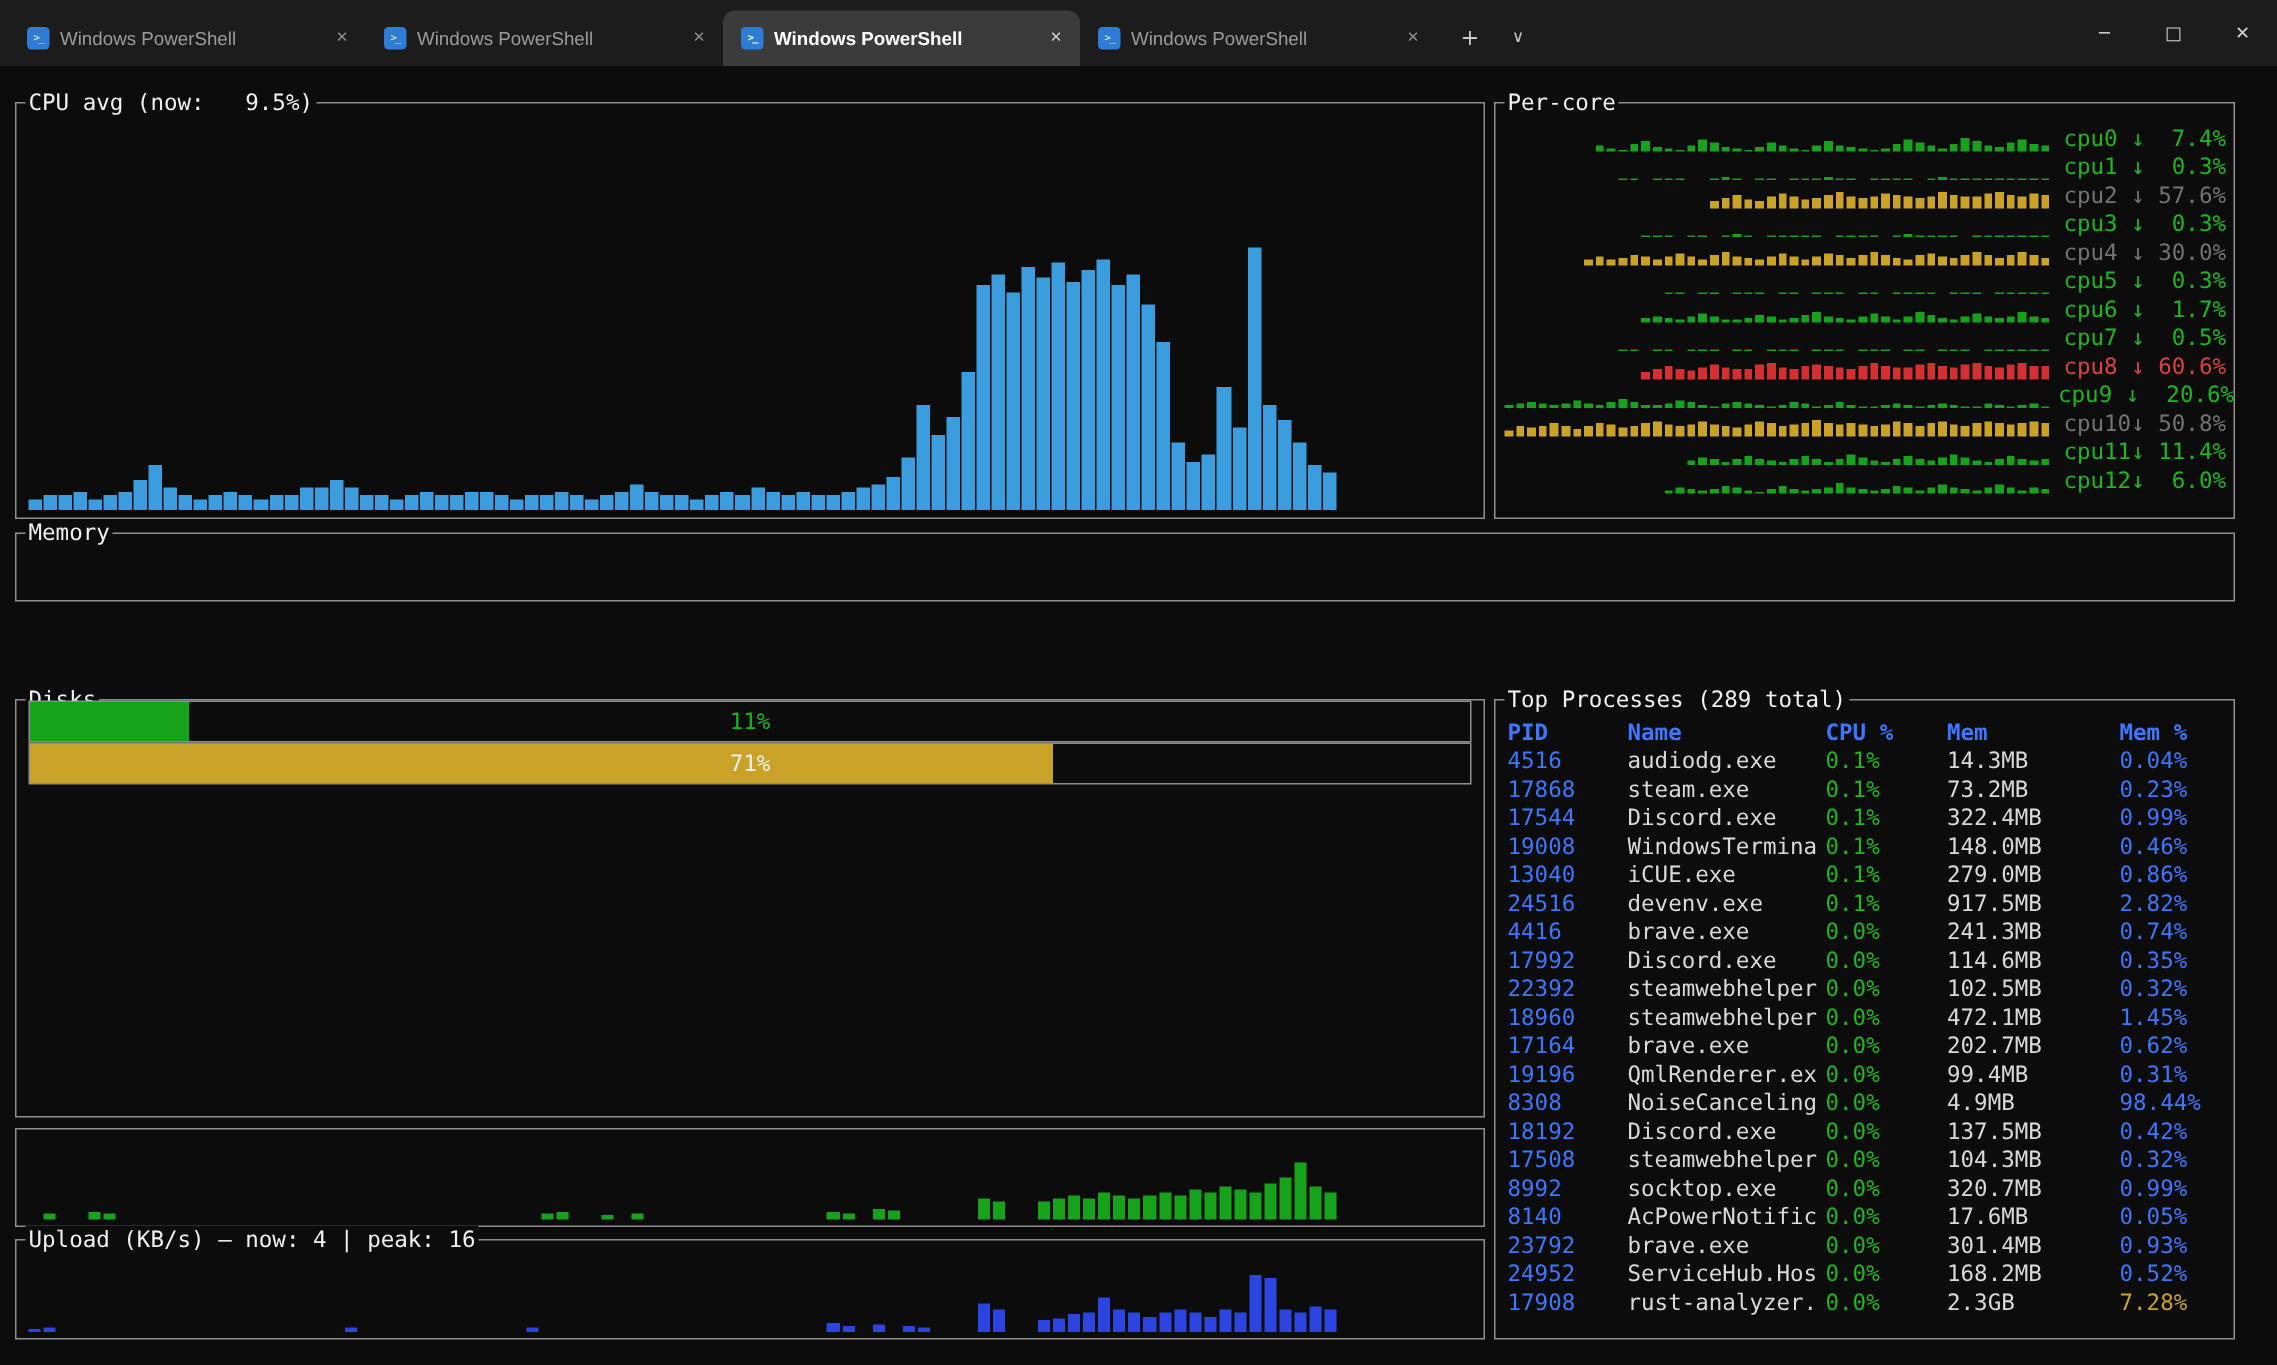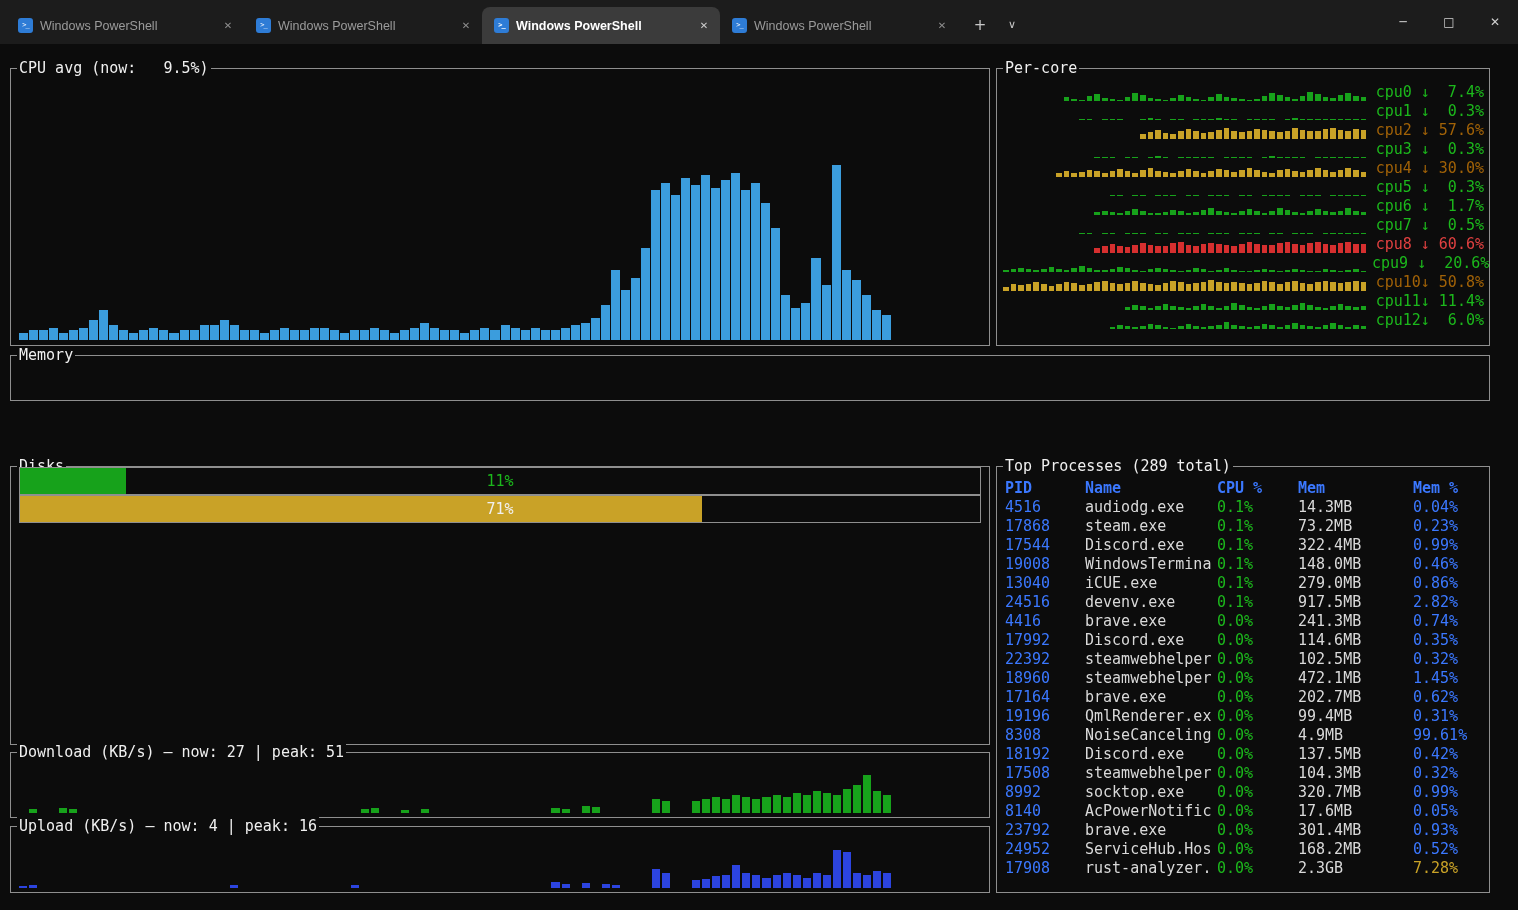--- a/index.html
+++ b/index.html
@@ -89,21 +89,21 @@
   .col-memp{color:#3b78ff;}
   .col-memp.c-yellow{color:#c9a227;}
 
   
   .bg-blue{background:#3b9ddd;}
   .bg-green{background:#17a21b;}
   .bg-yellow{background:#c9a227;}
   .bg-red{background:#d62f2f;}
   .bg-bblue{background:#2c44e0;}
   .c-green{color:#1cb81c;}
-  .c-yellow{color:#a16207;}
+  .c-yellow{color:#737373;}
   .c-red{color:#e04040;}
   .c-white{color:#f0f0f0;}
 </style>
 </head>
 <body>
 
 <div class="window">
 
   <div class="titlebar">
     <div class="tabs" id="tab-bar">
@@ -953,21 +953,20 @@
         <div class="disk-pct c-green">11%</div>
       </div>
 
       <div class="disk-gauge">
         <div class="disk-fill bg-yellow" id="disk1-fill" style="width: 71%;"></div>
         <div class="disk-pct c-white">71%</div>
       </div>
     </div>
 
     <div class="panel" id="dl-panel">
-      <span class="ptitle">Download (KB/s) — now: 27 | peak: 51</span>
       <div class="hchart" id="dl-chart">
           <div class="bar bg-green" style="height: 0%;"></div>
           <div class="bar bg-green" style="height: 10%;"></div>
           <div class="bar bg-green" style="height: 0%;"></div>
           <div class="bar bg-green" style="height: 0%;"></div>
           <div class="bar bg-green" style="height: 12%;"></div>
           <div class="bar bg-green" style="height: 10%;"></div>
           <div class="bar bg-green" style="height: 0%;"></div>
           <div class="bar bg-green" style="height: 0%;"></div>
           <div class="bar bg-green" style="height: 0%;"></div>
@@ -1172,21 +1171,21 @@
           <div class="proc-row"><span class="col-pid">17544</span><span class="col-name">Discord.exe</span><span class="col-cpu">0.1%</span><span class="col-mem">322.4MB</span><span class="col-memp">0.99%</span></div>
           <div class="proc-row"><span class="col-pid">19008</span><span class="col-name">WindowsTermina</span><span class="col-cpu">0.1%</span><span class="col-mem">148.0MB</span><span class="col-memp">0.46%</span></div>
           <div class="proc-row"><span class="col-pid">13040</span><span class="col-name">iCUE.exe</span><span class="col-cpu">0.1%</span><span class="col-mem">279.0MB</span><span class="col-memp">0.86%</span></div>
           <div class="proc-row"><span class="col-pid">24516</span><span class="col-name">devenv.exe</span><span class="col-cpu">0.1%</span><span class="col-mem">917.5MB</span><span class="col-memp">2.82%</span></div>
           <div class="proc-row"><span class="col-pid">4416</span><span class="col-name">brave.exe</span><span class="col-cpu">0.0%</span><span class="col-mem">241.3MB</span><span class="col-memp">0.74%</span></div>
           <div class="proc-row"><span class="col-pid">17992</span><span class="col-name">Discord.exe</span><span class="col-cpu">0.0%</span><span class="col-mem">114.6MB</span><span class="col-memp">0.35%</span></div>
           <div class="proc-row"><span class="col-pid">22392</span><span class="col-name">steamwebhelper</span><span class="col-cpu">0.0%</span><span class="col-mem">102.5MB</span><span class="col-memp">0.32%</span></div>
           <div class="proc-row"><span class="col-pid">18960</span><span class="col-name">steamwebhelper</span><span class="col-cpu">0.0%</span><span class="col-mem">472.1MB</span><span class="col-memp">1.45%</span></div>
           <div class="proc-row"><span class="col-pid">17164</span><span class="col-name">brave.exe</span><span class="col-cpu">0.0%</span><span class="col-mem">202.7MB</span><span class="col-memp">0.62%</span></div>
           <div class="proc-row"><span class="col-pid">19196</span><span class="col-name">QmlRenderer.ex</span><span class="col-cpu">0.0%</span><span class="col-mem">99.4MB</span><span class="col-memp">0.31%</span></div>
-          <div class="proc-row"><span class="col-pid">8308</span><span class="col-name">NoiseCanceling</span><span class="col-cpu">0.0%</span><span class="col-mem">4.9MB</span><span class="col-memp">99.61%</span></div>
+          <div class="proc-row"><span class="col-pid">8308</span><span class="col-name">NoiseCanceling</span><span class="col-cpu">0.0%</span><span class="col-mem">4.9MB</span><span class="col-memp">98.44%</span></div>
           <div class="proc-row"><span class="col-pid">18192</span><span class="col-name">Discord.exe</span><span class="col-cpu">0.0%</span><span class="col-mem">137.5MB</span><span class="col-memp">0.42%</span></div>
           <div class="proc-row"><span class="col-pid">17508</span><span class="col-name">steamwebhelper</span><span class="col-cpu">0.0%</span><span class="col-mem">104.3MB</span><span class="col-memp">0.32%</span></div>
           <div class="proc-row"><span class="col-pid">8992</span><span class="col-name">socktop.exe</span><span class="col-cpu">0.0%</span><span class="col-mem">320.7MB</span><span class="col-memp">0.99%</span></div>
           <div class="proc-row"><span class="col-pid">8140</span><span class="col-name">AcPowerNotific</span><span class="col-cpu">0.0%</span><span class="col-mem">17.6MB</span><span class="col-memp">0.05%</span></div>
           <div class="proc-row"><span class="col-pid">23792</span><span class="col-name">brave.exe</span><span class="col-cpu">0.0%</span><span class="col-mem">301.4MB</span><span class="col-memp">0.93%</span></div>
           <div class="proc-row"><span class="col-pid">24952</span><span class="col-name">ServiceHub.Hos</span><span class="col-cpu">0.0%</span><span class="col-mem">168.2MB</span><span class="col-memp">0.52%</span></div>
           <div class="proc-row"><span class="col-pid">17908</span><span class="col-name">rust-analyzer.</span><span class="col-cpu">0.0%</span><span class="col-mem">2.3GB</span><span class="col-memp c-yellow">7.28%</span></div>
         </div>
     </div>
 

